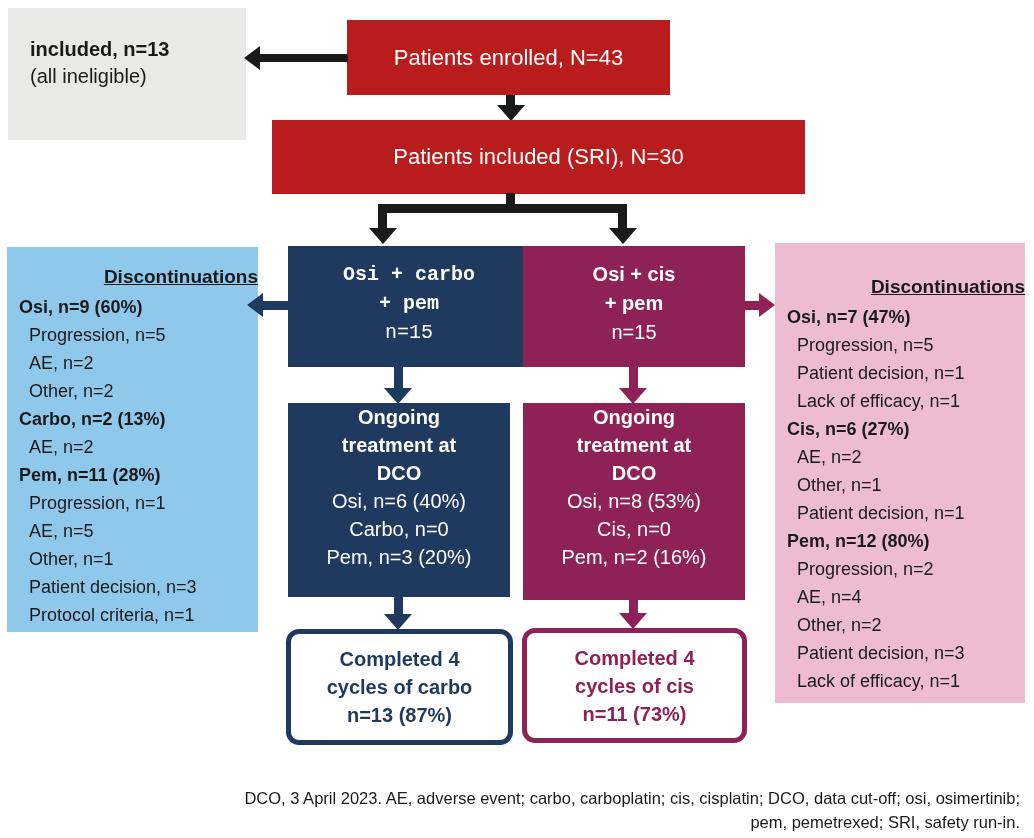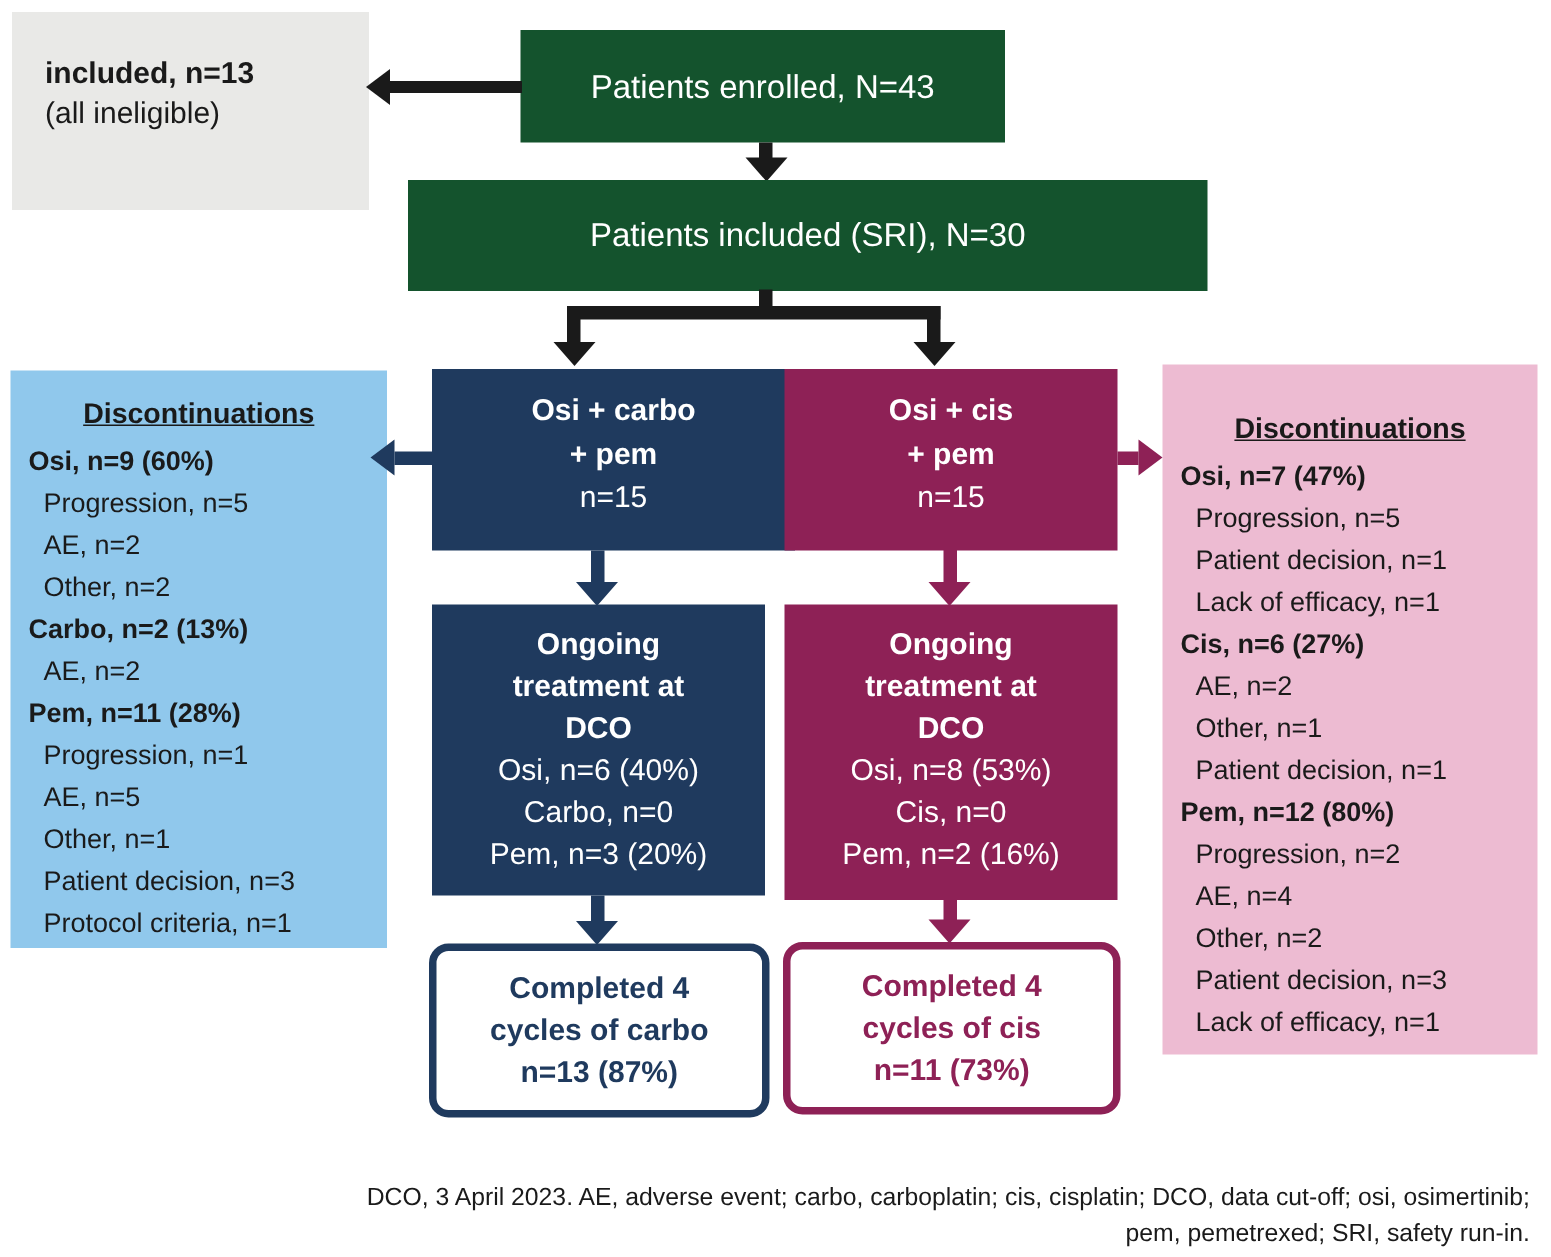--- a/index.html
+++ b/index.html
@@ -2,44 +2,44 @@
 <html><head>
 <meta charset="utf-8">
 <style>
   * { margin:0; padding:0; box-sizing:border-box; }
   body { background:#fff; }
   .stage { position:relative; width:1034px; height:838px; background:#ffffff;
            font-family:"Liberation Sans", sans-serif; color:#1a1a1a; overflow:hidden; }
   .abs { position:absolute; }
 
   
-  .graybox { background:#14532d; color:#ffffff; display:flex; align-items:center;
+  .graybox { background:#b91c1c; color:#ffffff; display:flex; align-items:center;
              justify-content:center; font-size:22px; }
 
   
   .excl { background:#e9e9e7; font-size:20px; line-height:27px; padding:28px 0 0 22px; }
   .excl .li.b { font-weight:bold; }
 
   
   .navybg { background:#1f3a5e; }
   .magbg  { background:#8e2156; }
   .armbox  { color:#fff; text-align:center; font-size:20px; line-height:29px; padding-top:14px; }
   .armbox .li.b { font-weight:bold; }
-  .ongoing { color:#fff; text-align:center; font-size:20px; line-height:28px; padding-top:13px; }
+  .ongoing { color:#fff; text-align:center; font-size:20px; line-height:28px; }
   .ongoing .li.b { font-weight:bold; }
   .completed { background:#fff; text-align:center; font-weight:bold; font-size:20px;
                line-height:28px; padding-top:11px;border-radius:13px; }
   .completed.navy { border:5px solid #1f3a5e; color:#1f3a5e; }
   .completed.mag  { border:5px solid #8e2156; color:#8e2156; }
 
   
   .disc { font-size:18px; line-height:28px; color:#1a1a1a; }
   .disc.blue { background:#90c8ec; padding-top:16px; }
   .disc.pink { background:#edbbd2; padding-top:30px; }
-  .disc .title { font-weight:bold; text-decoration:underline; text-align:center;
+  .disc .title { font-weight:bold; text-decoration:underline; text-align:right;
                  font-size:19px; margin-bottom:2px; }
   .disc .li { padding-left:22px; }
   .disc .li.b { padding-left:12px; font-weight:bold; }
 
   
   .shaft { background:#1a1a1a; }
   .shaft.navy { background:#1f3a5e; }
   .shaft.mag  { background:#8e2156; }
   .tri-down { width:0; height:0; border-left:14px solid transparent;
               border-right:14px solid transparent; border-top:16px solid transparent; }
@@ -104,21 +104,21 @@
         <div class="li">AE, n=2</div>
         <div class="li b">Pem, n=11 (28%)</div>
         <div class="li">Progression, n=1</div>
         <div class="li">AE, n=5</div>
         <div class="li">Other, n=1</div>
         <div class="li">Patient decision, n=3</div>
         <div class="li">Protocol criteria, n=1</div>
       </div>
   </div>
 
-  <div class="abs armbox navybg" style="left:288px;top:246px;width:242px;height:121px;">
+  <div class="abs armbox navybg" style="left:288px;top:246px;width:242px;height:121px;font-family:Liberation Mono, monospace;">
       <div class="li b">Osi + carbo</div>
       <div class="li b">+ pem</div>
       <div class="li">n=15</div>
     </div>
 
   <div class="abs armbox magbg" style="left:523px;top:246px;width:222px;height:121px;">
       <div class="li b">Osi + cis</div>
       <div class="li b">+ pem</div>
       <div class="li">n=15</div>
     </div>

